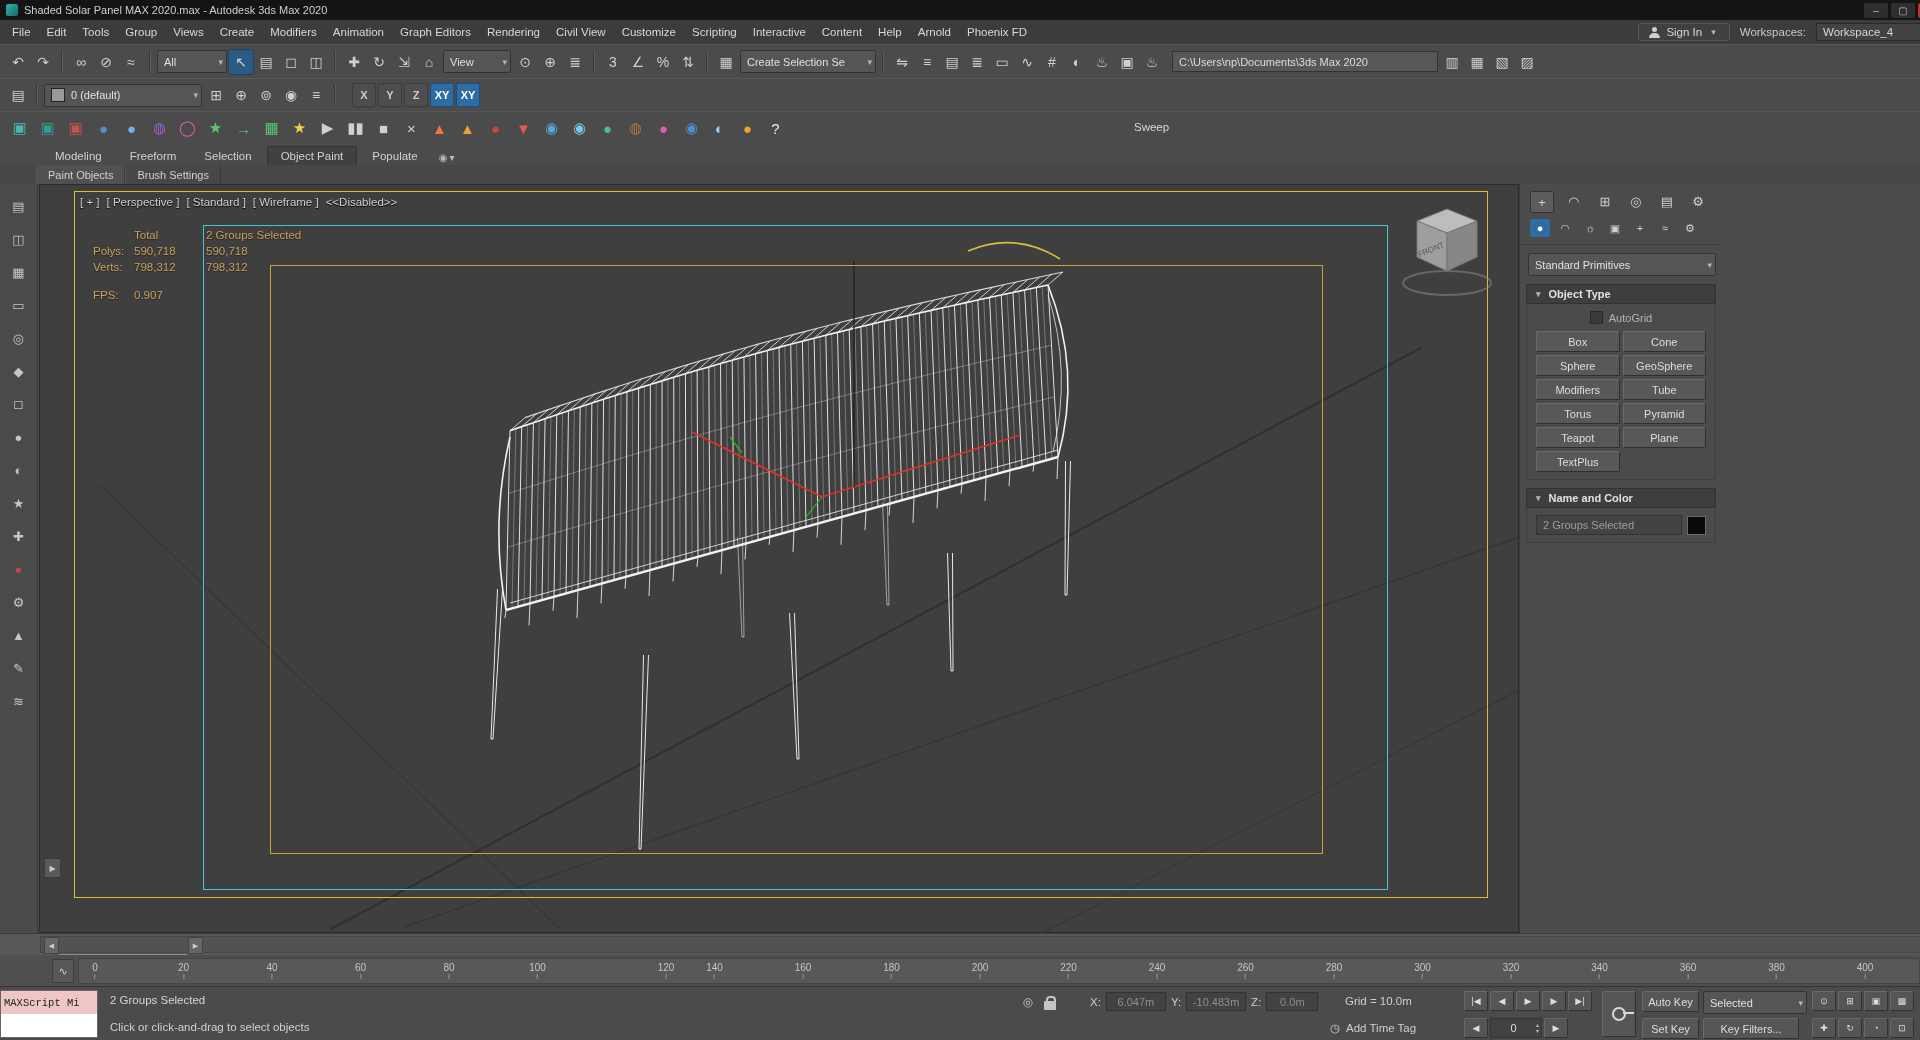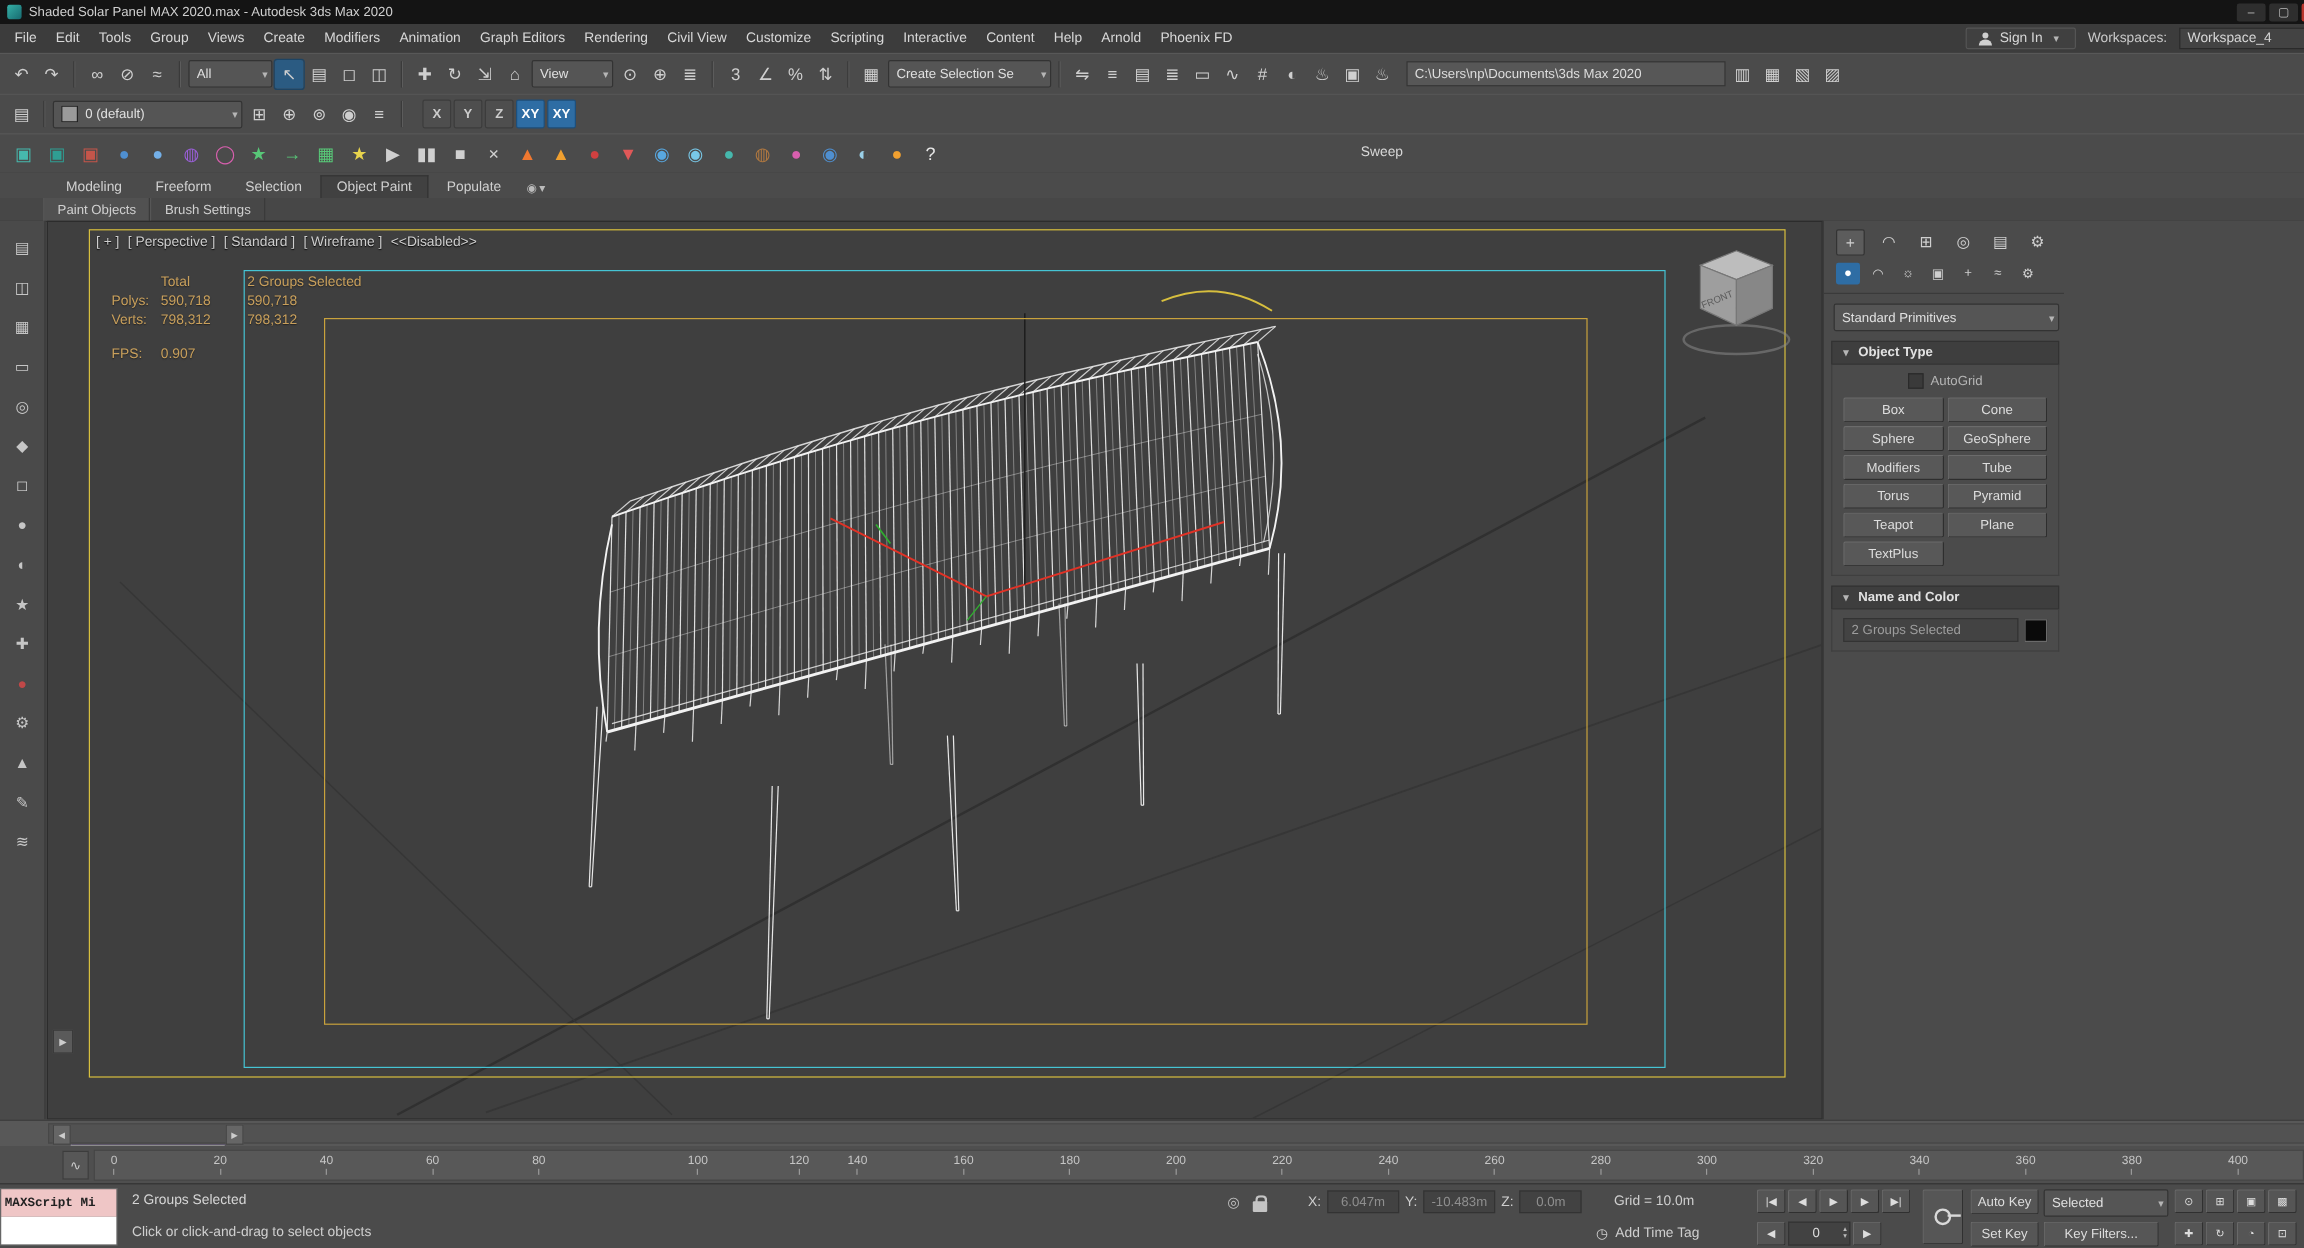--- a/index.html
+++ b/index.html
@@ -111,21 +111,21 @@
   .minicurve{position:absolute;left:52px;top:4px;width:20px;height:22px;background:#575757;border:1px solid #3c3c3c;
              display:flex;align-items:center;justify-content:center;font-size:11px;color:#ccc;}
   .rulerband{position:absolute;left:78px;right:28px;top:3px;height:24px;background:#585858;border:1px solid #444;}
   #ticks{position:absolute;left:95px;top:7px;width:1770px;height:22px;}
   .tick{position:absolute;font-size:10px;color:#c6c6c6;transform:translateX(-50%);text-align:center;}
   .tick::after{content:"";display:block;width:1px;height:5px;background:#9a9a9a;margin:1px auto 0;}
   
   #statusbar{position:absolute;top:986px;left:0;right:0;height:54px;background:#4b4b4b;border-top:1px solid #333;font-size:11.5px;}
   .maxscript{position:absolute;left:0;top:3px;width:98px;height:48px;border:1px solid #666;z-index:2;box-sizing:border-box;}
   .ms-top{height:50%;background:#efc6c6;color:#222;font-size:10.5px;display:flex;align-items:center;padding:0 3px;
-          font-family:"Liberation Mono",monospace;white-space:nowrap;overflow:hidden;font-weight:bold;}
+          font-family:"Liberation Mono",monospace;white-space:nowrap;overflow:hidden;}
   .ms-bot{height:50%;background:#fff;}
   .selstatus{position:absolute;left:110px;top:7px;color:#d6d6d6;}
   .prompt{position:absolute;left:110px;top:34px;color:#cfcfcf;}
   .sico{width:20px;height:20px;display:flex;align-items:center;justify-content:center;font-size:12px;color:#c4c4c4;}
   .lockcluster{position:absolute;left:1018px;top:5px;display:flex;gap:6px;align-items:center;}
   .lockico{position:relative;width:12px;height:9px;background:#c4c4c4;border-radius:1px;display:inline-block;margin-top:6px;}
   .lockico::before{content:"";position:absolute;top:-5px;left:2px;width:6px;height:5px;border:2px solid #c4c4c4;border-bottom:none;border-radius:4px 4px 0 0;}
   .coords{position:absolute;left:1090px;top:5px;display:flex;gap:5px;align-items:center;}
   .coordlabel{color:#cfcfcf;}
   .coordfield{width:58px;height:17px;background:#424242;border:1px solid #333;color:#8f8f8f;font-size:11px;
@@ -693,21 +693,21 @@
 
   <div id="ruler">
     <span class="minicurve">∿</span>
     <div class="rulerband"></div>
     <div id="ticks">
         <span class="tick" style="left: 0%;">0</span>
         <span class="tick" style="left: 5%;">20</span>
         <span class="tick" style="left: 10%;">40</span>
         <span class="tick" style="left: 15%;">60</span>
         <span class="tick" style="left: 20%;">80</span>
-        <span class="tick" style="left: 25%; margin-left: 44px;">100</span>
+        <span class="tick" style="left: 25%;">100</span>
         <span class="tick" style="left: 30%; margin-left: 40px;">120</span>
         <span class="tick" style="left: 35%;">140</span>
         <span class="tick" style="left: 40%;">160</span>
         <span class="tick" style="left: 45%;">180</span>
         <span class="tick" style="left: 50%;">200</span>
         <span class="tick" style="left: 55%;">220</span>
         <span class="tick" style="left: 60%;">240</span>
         <span class="tick" style="left: 65%;">260</span>
         <span class="tick" style="left: 70%;">280</span>
         <span class="tick" style="left: 75%;">300</span>

